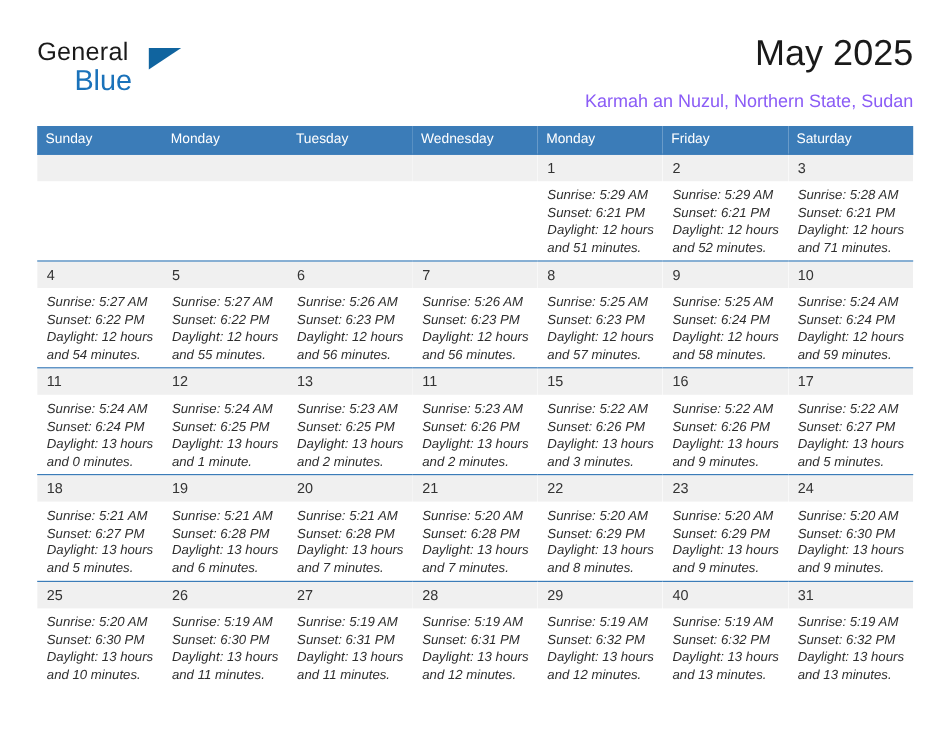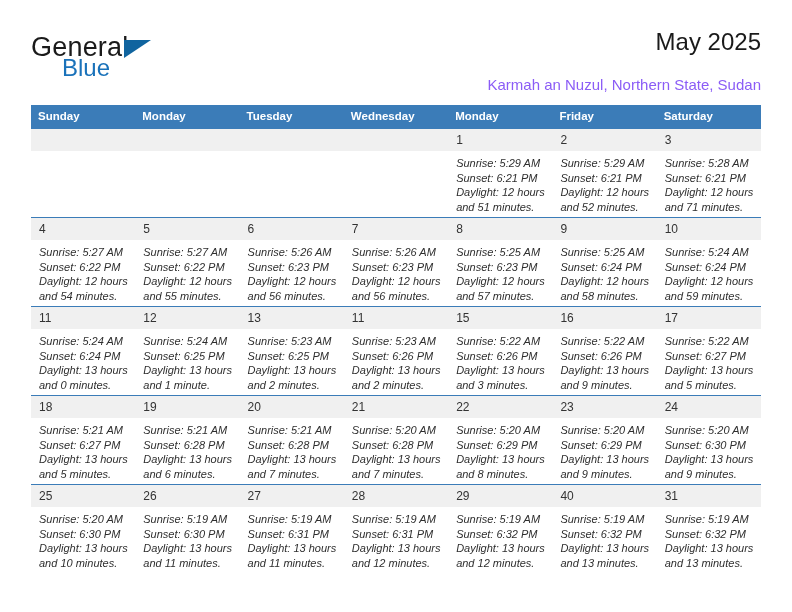--- a/index.html
+++ b/index.html
@@ -33,21 +33,21 @@
     position: absolute;
     left: 0;
     top: 4px;
     width: 120px;
     height: 52px;
   }
   .brand-general {
     position: absolute;
     left: 0;
     top: 0;
-    font-size: 27px;
+    font-size: 21px;
     letter-spacing: 0.2px;
     color: #1a1a1a;
     font-family: "Liberation Sans", sans-serif;
   }
   .brand-blue {
     position: absolute;
     left: 31px;
     top: 22px;
     font-size: 24px;
     color: #1a72ba;
@@ -59,21 +59,21 @@
     top: 8px;
     width: 0;
     height: 0;
     border-left: 27px solid #10649f;
     border-bottom: 18px solid transparent;
   }
   .title {
     position: absolute;
     right: 0;
     top: 0;
-    font-size: 24px;
+    font-size: 30px;
     color: #1a1a1a;
     text-align: right;
     white-space: nowrap;
   }
   .subtitle {
     position: absolute;
     right: 0;
     top: 48px;
     font-size: 15px;
     color: #8b5cf6;
@@ -87,21 +87,21 @@
     left: 31px;
     top: 105px;
     width: 730px;
     border-collapse: collapse;
     table-layout: fixed;
   }
   .calendar th {
     background: #3b7cb8;
     color: #ffffff;
     font-size: 11.5px;
-    font-weight: bold;
+    font-weight: normal;
     text-align: left;
     padding: 5px 0 6px 7px;
     height: 12px;
     box-sizing: content-box;
   }
   .calendar td {
     vertical-align: top;
     padding: 0;
     border-top: 1px solid #3b7cb8;
     background: #ffffff;

